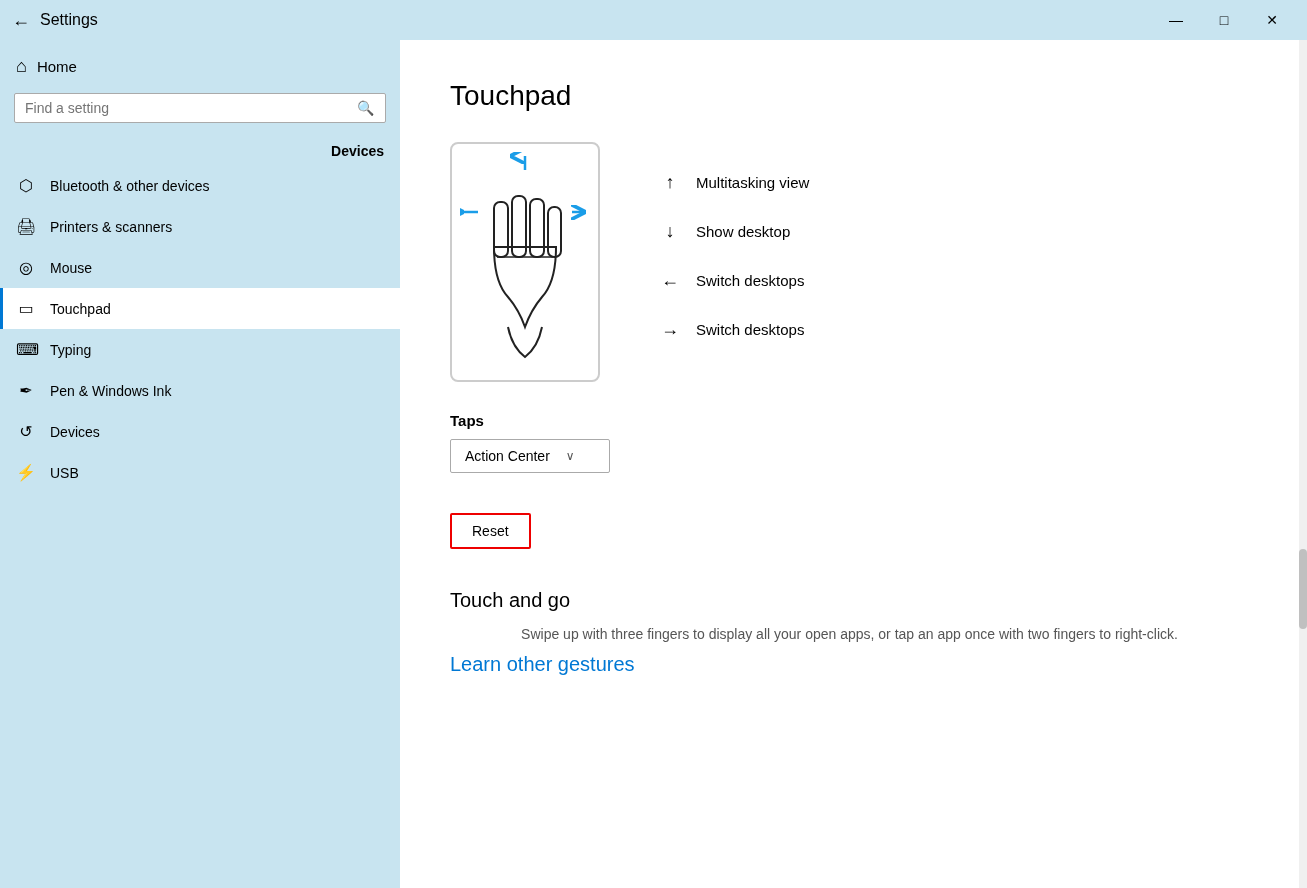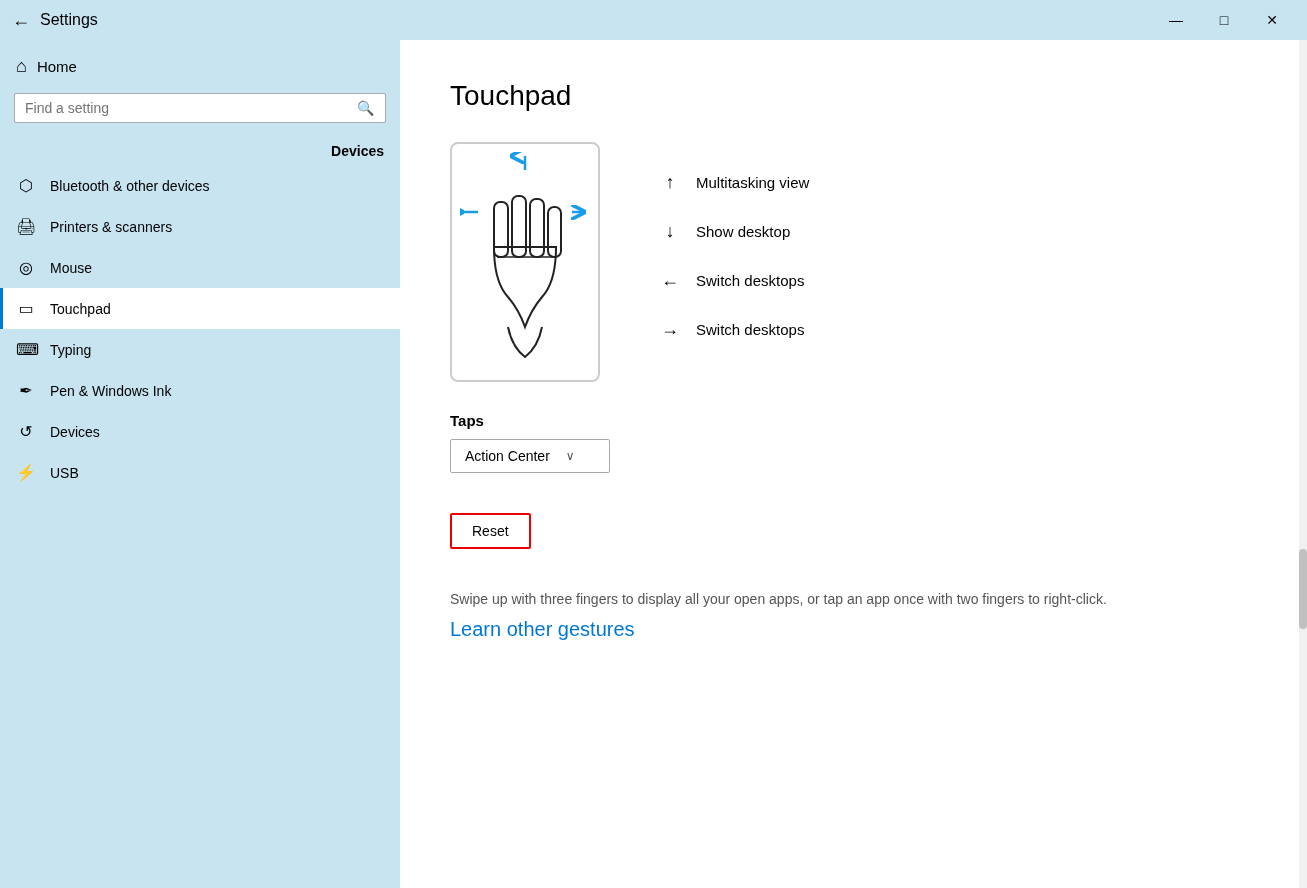--- a/index.html
+++ b/index.html
@@ -93,21 +93,21 @@
     
     .section-title { font-size: 20px; font-weight: 400; color: #000; margin-bottom: 12px; }
     .section-desc { font-size: 14px; color: #555; margin-bottom: 14px; }
     .reset-btn {
       border: 2px solid #e00; border-radius: 2px; background: #fff;
       padding: 8px 20px; font-size: 14px; cursor: pointer; color: #000; text-align: right;
     }
 
     
     .touch-go-section { margin-top: 40px; }
-    .touch-go-desc { font-size: 14px; color: #555; margin-bottom: 8px; line-height: 1.5; }
+    .touch-go-desc { font-size: 14px; color: #555; margin-bottom: 8px; line-height: 1.5; text-align: center; }
     .learn-link { font-size: 20px; color: #0078d4; cursor: pointer; text-decoration: none; }
 
     
     .content::-webkit-scrollbar { width: 8px; }
     .content::-webkit-scrollbar-thumb { background: #ccc; border-radius: 4px; }
 
     
     .scrollbar-track {
       width: 8px; background: #f0f0f0; position: relative; flex-shrink: 0;
     }
@@ -249,20 +249,21 @@
         <span>Action Center</span>
         <span class="dropdown-chevron">∨</span>
       </button>
     </div>
 
     <div class="reset-touchpad-section">
       <button class="reset-btn">Reset</button>
     </div>
 
     <div class="touch-go-section">
+      <h2 class="section-title">Touch and go</h2>
       <p class="touch-go-desc">Swipe up with three fingers to display all your open apps, or tap an app once with two fingers to right-click.</p>
       <a class="learn-link">Learn other gestures</a>
     </div>
   </div>
 
   <div class="scrollbar-track">
     <div class="scrollbar-thumb"></div>
   </div>
 </div>
 

